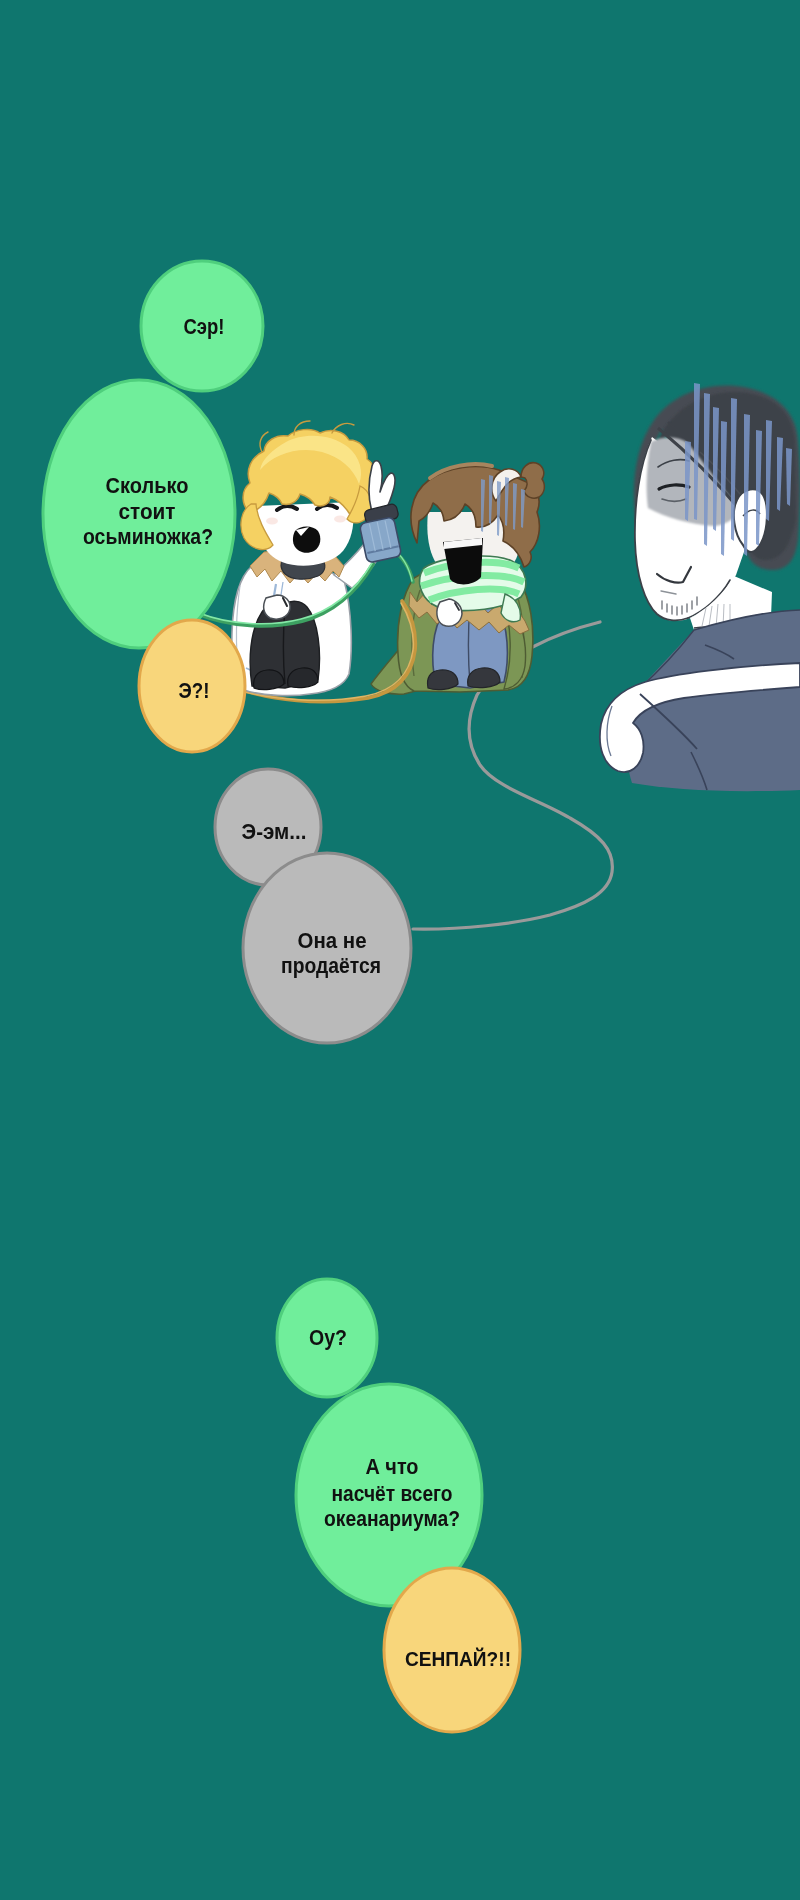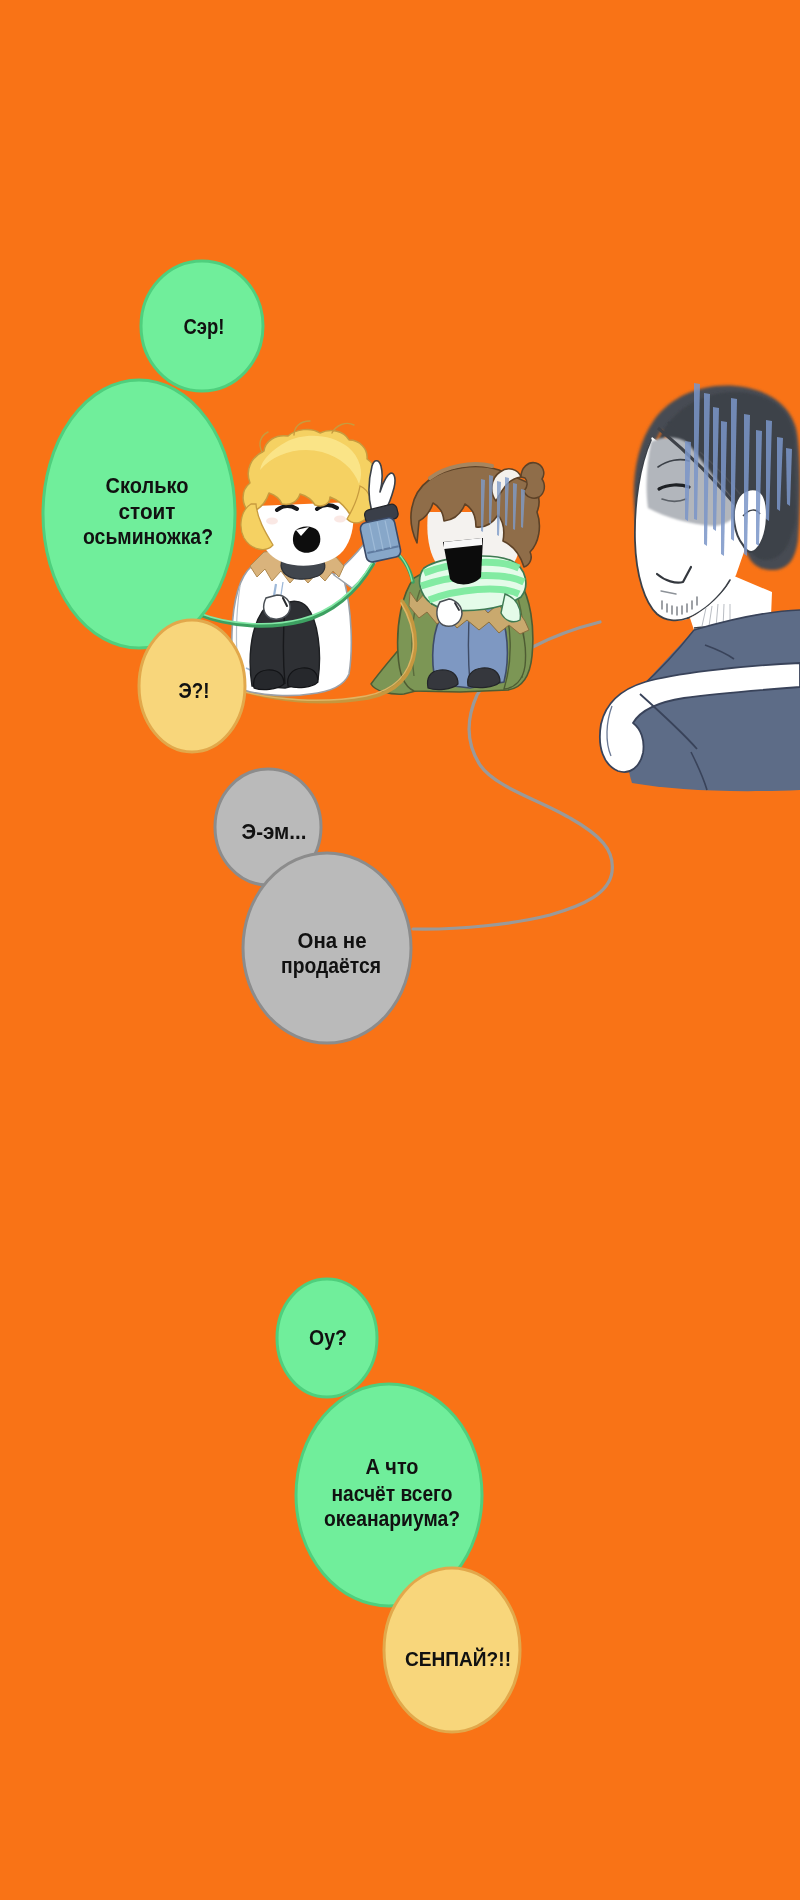--- a/index.html
+++ b/index.html
@@ -1,16 +1,16 @@
 <!DOCTYPE html>
 <html><head>
 <meta charset="utf-8">
 <style>
   html,body{margin:0;padding:0;background:#ffffff;}
-  #page{position:relative;width:800px;height:1900px;background:#f97316;overflow:hidden;
+  #page{position:relative;width:800px;height:1900px;background:#0f766e;overflow:hidden;
         font-family:"Liberation Sans", sans-serif;}
 </style>
 </head>
 <body>
 <div id="page">
 <svg width="800" height="1900" viewBox="0 0 800 1900">
   <defs>
     <filter id="soft" x="-20%" y="-20%" width="140%" height="140%">
       <feGaussianBlur stdDeviation="1.8"></feGaussianBlur>
     </filter>

